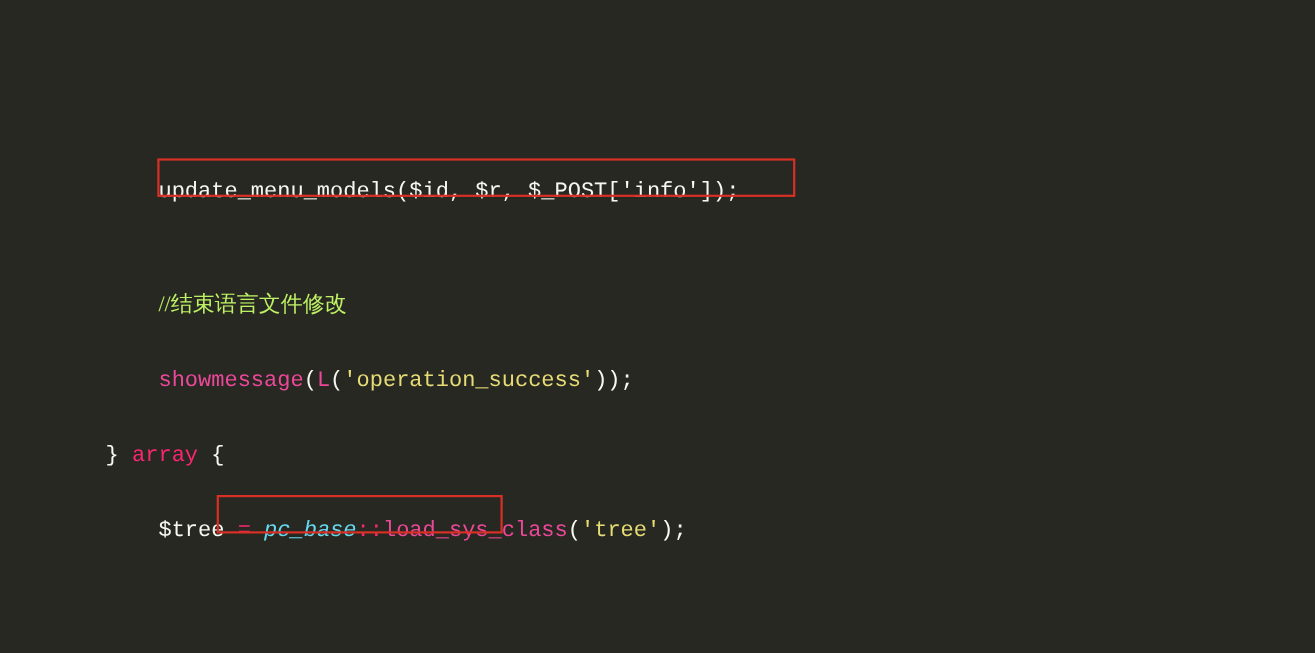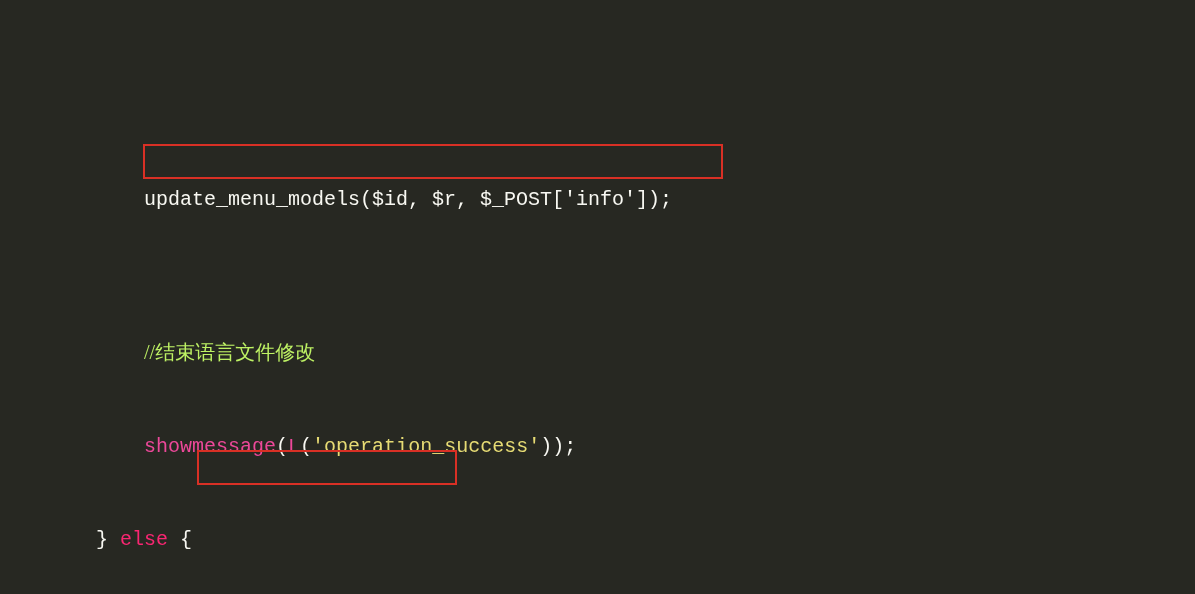--- a/index.html
+++ b/index.html
@@ -15,21 +15,20 @@
     white-space: pre;
   }
   .code {
     padding: 0;
     margin-top: -12px;
   }
   .line {
     display: block;
     position: relative;
     padding-left: 0;
-    margin-top: 25px;
   }
   .tok-op     { color: #f92672; }   
   .tok-kw     { color: #f92672; }   
   .tok-var    { color: #f8f8f2; } 
   .tok-func   { color: #ec4899; }   
   .tok-classital { color: #66d9ef; font-style: italic; }
   .tok-str    { color: #e6db74; text-align: center; }   
   .tok-comment{ color: #bef264; font-family: Liberation Serif, serif; }   
   .tok-punc   { color: #f8f8f2; }
   .highlightbox {
@@ -43,21 +42,22 @@
 </head>
 <body>
 
 
 
 <div class="code">
 <span class="line"><span>            </span><span class="tok-var">update_menu_models($id, $r, $_POST['info']);</span></span>
 <span class="line"><span></span></span>
 <span class="line"><span>            </span><span class="tok-comment">//结束语言文件修改</span></span>
 <span class="line"><span>            </span><span class="tok-func">showmessage</span><span class="tok-punc">(</span><span class="tok-func">L</span><span class="tok-punc">(</span><span class="tok-str">'operation_success'</span><span class="tok-punc">));</span></span>
-<span class="line"><span>        </span><span class="tok-punc">}</span><span> </span><span class="tok-kw">else</span><span> </span><span class="tok-punc">{</span></span>
+<span class="line"><span>        </span><span class="tok-punc">}</span><span> </span><span class="tok-kw">array</span><span> </span><span class="tok-punc">{</span></span>
+<span class="line"><span>            </span><span class="tok-var">$tree</span><span> </span><span class="tok-op">=</span><span> </span><span class="tok-classital">pc_base</span><span class="tok-op">::</span><span class="tok-func">load_sys_class</span><span class="tok-punc">(</span><span class="tok-str">'tree'</span><span class="tok-punc">);</span></span>
 
 
 
 
 
 
 
 
 
 

